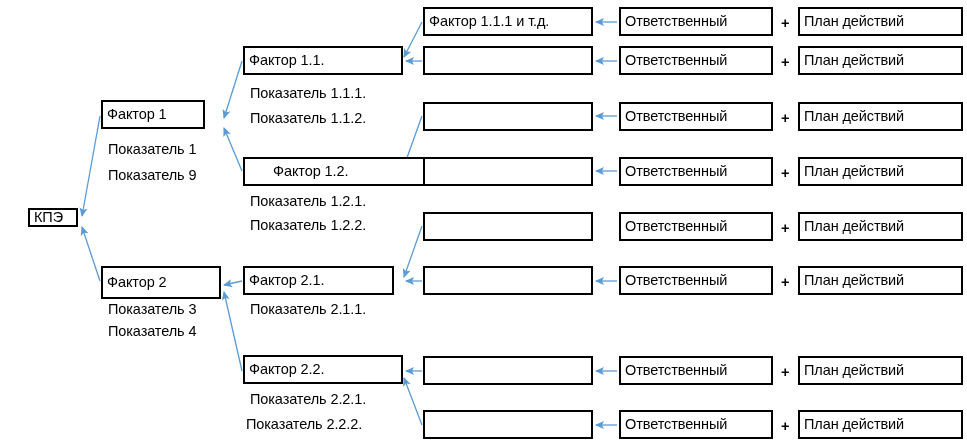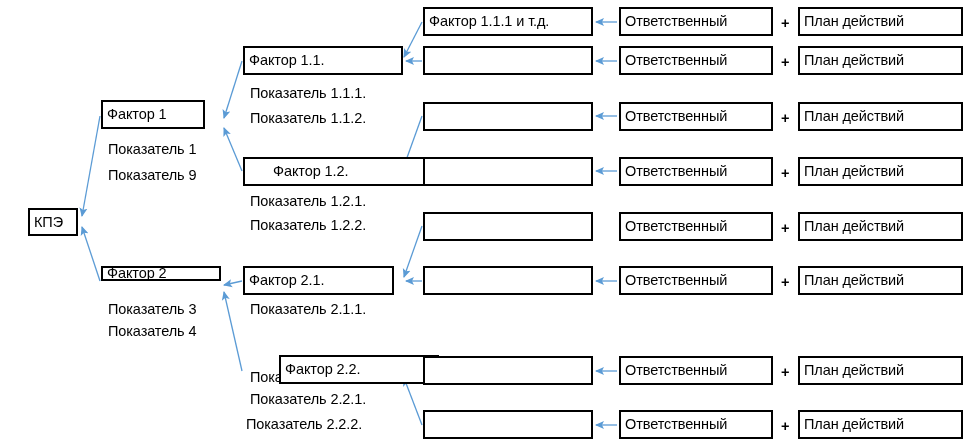--- a/index.html
+++ b/index.html
@@ -90,31 +90,31 @@
       <path d="M617,22 L596,22"></path>
       <path d="M617,61 L596,61"></path>
       <path d="M617,116 L596,116"></path>
       <path d="M617,171 L596,171"></path>
       <path d="M617,281 L596,281"></path>
       <path d="M617,371 L596,371"></path>
       <path d="M617,425 L596,425"></path>
     </g>
   </svg>
 
-  <div class="box kpi" style="left:28px;top:208px;width:50px;height:28px;">
+  <div class="box kpi" style="left:28px;top:208px;width:50px;height:19px;">
     <span>КПЭ</span>
   </div>
 
   <div class="box" style="left:101px;top:100px;width:104px;height:29px;">
     <span>Фактор 1</span>
   </div>
   <div class="ind" style="left:108px;top:142px;">Показатель 1</div>
   <div class="ind" style="left:108px;top:168px;">Показатель 9</div>
 
-  <div class="box" style="left:101px;top:266px;width:120px;height:15px;">
+  <div class="box" style="left:101px;top:266px;width:120px;height:33px;">
     <span>Фактор 2</span>
   </div>
   <div class="ind" style="left:108px;top:302px;">Показатель 3</div>
   <div class="ind" style="left:108px;top:324px;">Показатель 4</div>
 
   <div class="box" style="left:243px;top:46px;width:160px;height:29px;">
     <span>Фактор 1.1.</span>
   </div>
   <div class="ind" style="left:250px;top:86px;">Показатель 1.1.1.</div>
   <div class="ind" style="left:250px;top:111px;">Показатель 1.1.2.</div>
@@ -124,21 +124,21 @@
   </div>
   <div class="ind" style="left:250px;top:194px;">Показатель 1.2.1.</div>
   <div class="ind" style="left:250px;top:218px;">Показатель 1.2.2.</div>
 
   <div class="box" style="left:243px;top:266px;width:151px;height:29px;">
     <span>Фактор 2.1.</span>
   </div>
   <div class="ind" style="left:250px;top:302px;">Показатель 2.1.1.</div>
   <div class="ind" style="left:250px;top:324px;margin-top:46px;">Показатель 2.1.2.</div>
 
-  <div class="box" style="left:243px;top:355px;width:160px;height:29px;margin-left:36px;">
+  <div class="box" style="left:243px;top:355px;width:160px;height:29px;">
     <span>Фактор 2.2.</span>
   </div>
   <div class="ind" style="left:250px;top:392px;">Показатель 2.2.1.</div>
   <div class="ind" style="left:246px;top:417px;">Показатель 2.2.2.</div>
 
   <div class="box" style="left:423px;top:7px;width:170px;height:29px;">
     <span>Фактор 1.1.1 и т.д.</span>
   </div>
   <div class="box empty" style="left:423px;top:46px;width:170px;height:29px;">
     <span></span>

